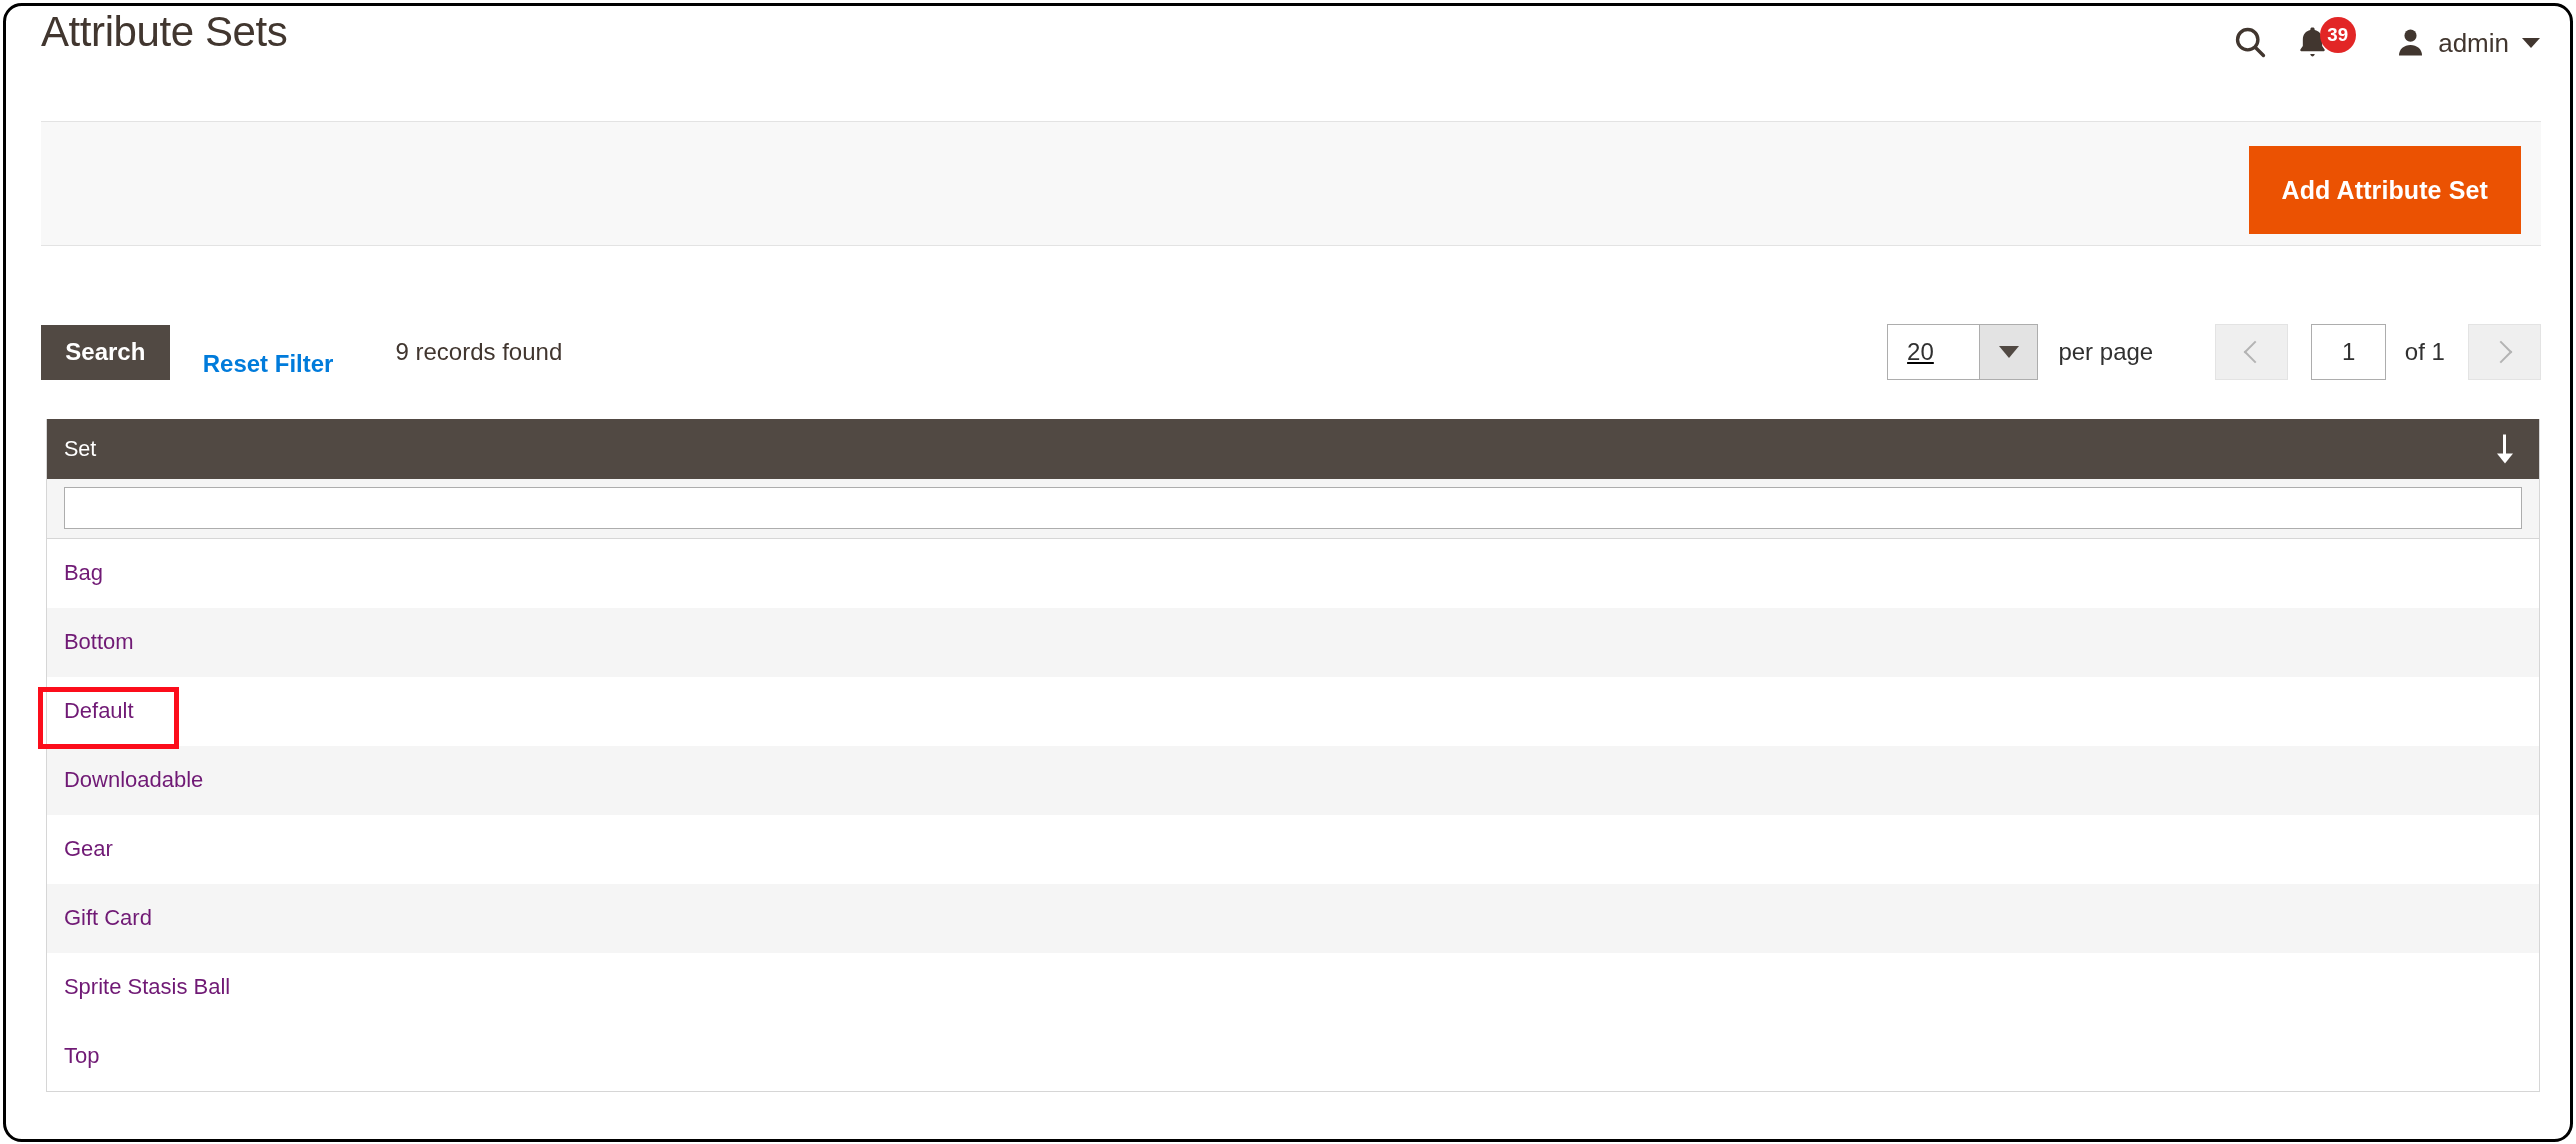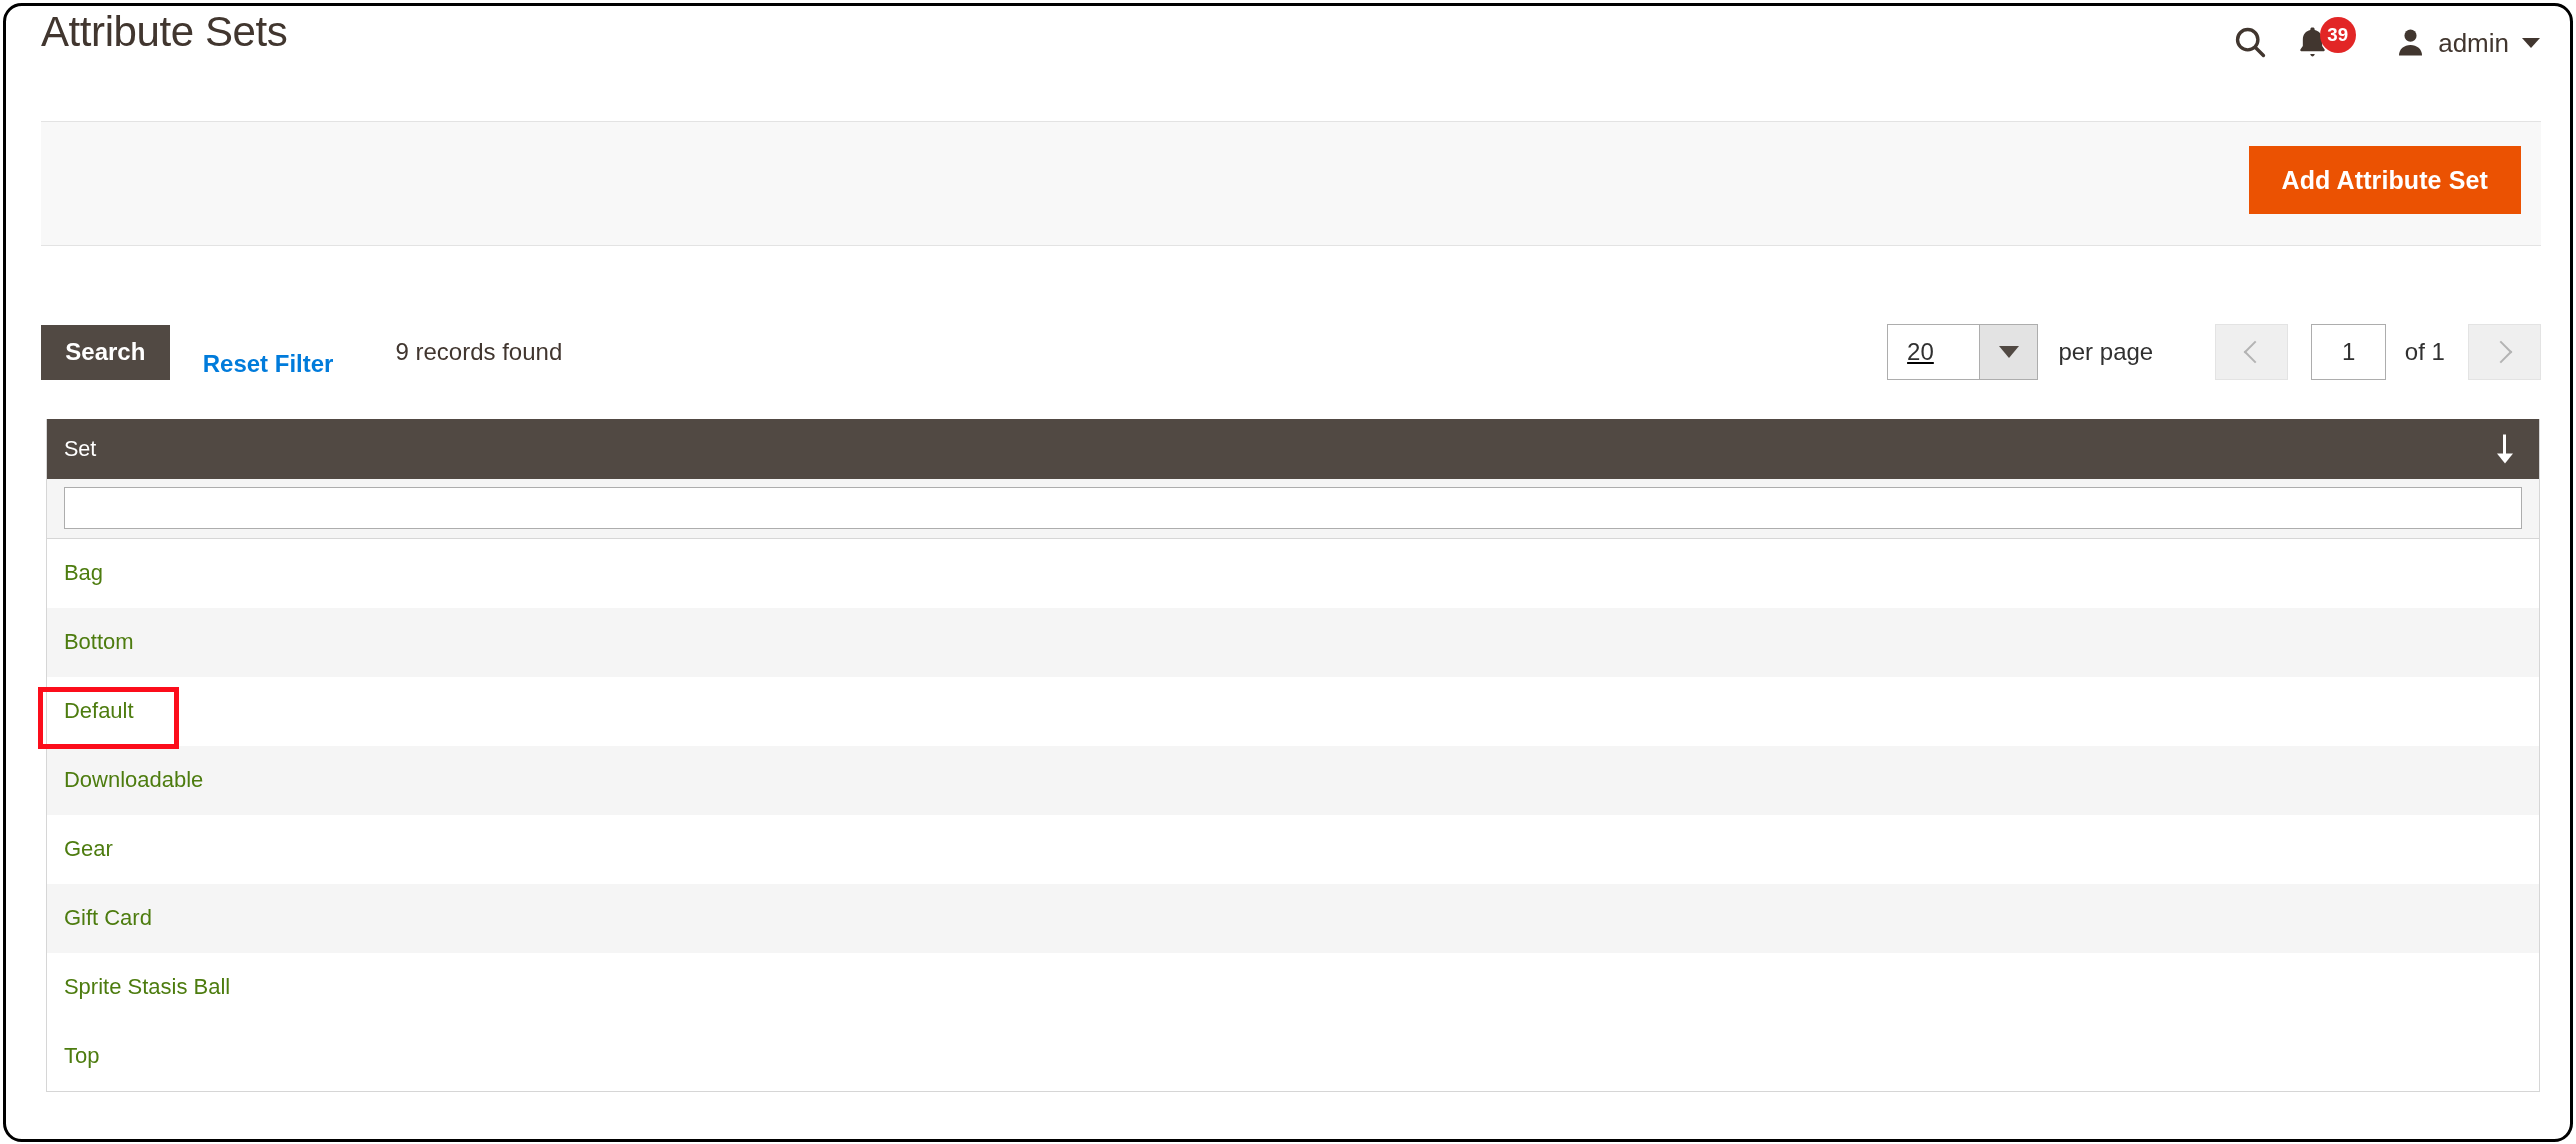--- a/index.html
+++ b/index.html
@@ -102,21 +102,21 @@
     position: absolute;
     left: 35px; top: 115px;
     width: 2500px; height: 125px;
     background: #f8f8f8;
     border-top: 1.4px solid #e3e3e3;
     border-bottom: 1.4px solid #e3e3e3;
   }
   .btn-primary {
     position: absolute;
     right: 20px; top: 24.4px;
-    height: 68px;
+    height: 88px;
     padding: 0 33px;
     background: #eb5202;
     color: #ffffff;
     border: none;
     font-family: "Liberation Sans", sans-serif;
     font-size: 25px;
     font-weight: bold;
     letter-spacing: 0.1px;
     cursor: pointer;
     white-space: nowrap;
@@ -302,21 +302,21 @@
     height: 69px;
     display: flex;
     align-items: center;
     background: #ffffff;
     cursor: pointer;
   }
   .grid-row.alt { background: #f5f5f5; }
   .grid-cell {
     padding-left: 17px;
     font-size: 22px;
-    color: #4d7c0f;
+    color: #701a75;
     white-space: nowrap;
   }
 
   
   .annotation-box {
     position: absolute;
     left: 32px; top: 681px;
     width: 141px; height: 62px;
     border: 5px solid #fc0d1b;
     pointer-events: none;

